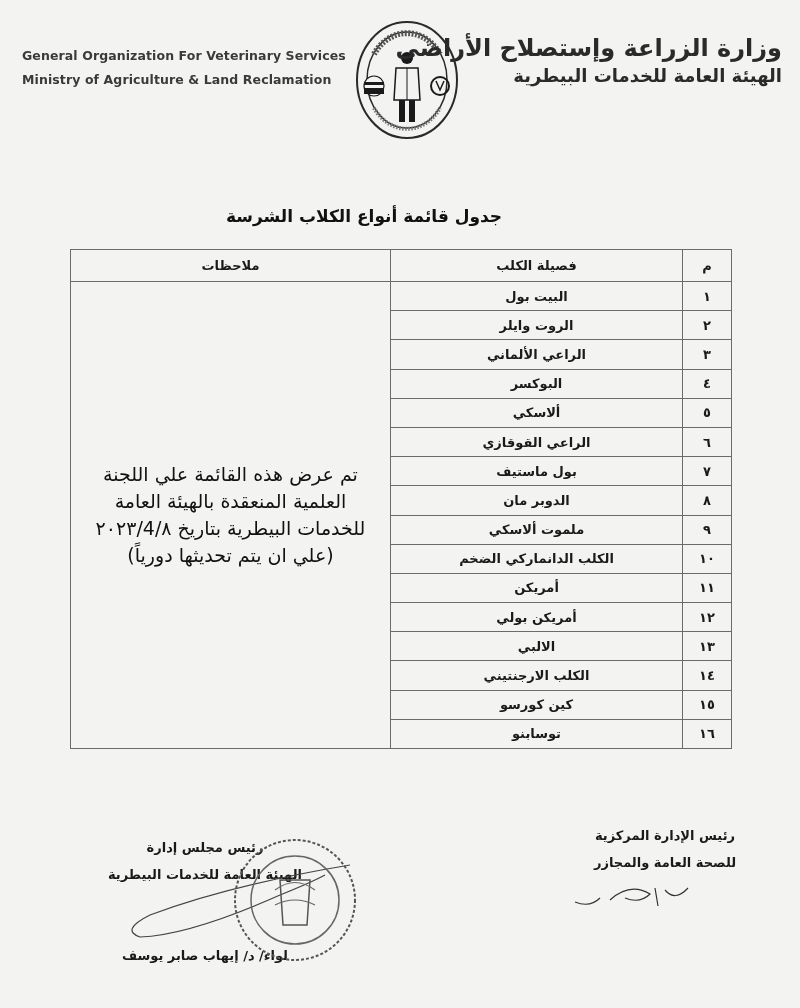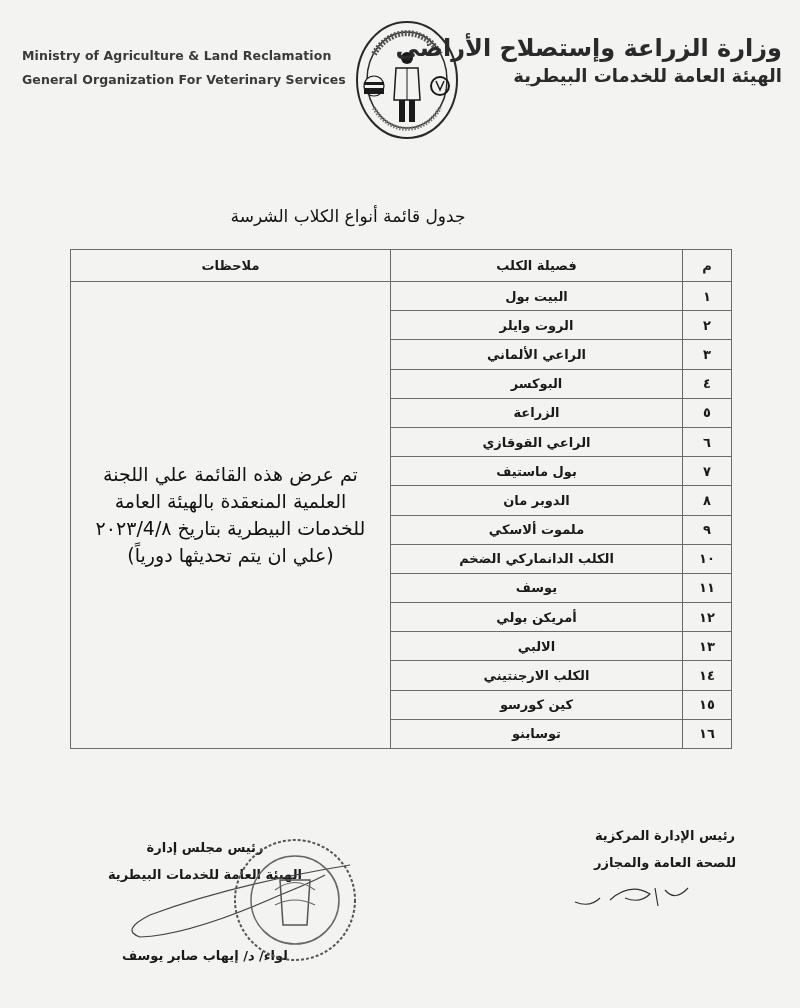--- a/index.html
+++ b/index.html
@@ -22,23 +22,23 @@
     direction: rtl; text-align: right;
     font-family: "DejaVu Sans", sans-serif;
     font-weight: bold; color: #2a2a2a;
   }
   .ar-header .l1 { font-size: 24px; line-height: 28px; }
   .ar-header .l2 { font-size: 18px; line-height: 28px; }
   .logo {
     position: absolute; left: 352px; top: 18px; width: 110px; height: 124px;
   }
   .doc-title {
-    position: absolute; left: 0; width: 696px; top: 206px;
+    position: absolute; left: 16px; width: 696px; top: 206px;
     text-align: center; direction: rtl;
-    font-size: 17px; font-weight: normal; color: #111;
+    font-size: 17px; font-weight: bold; color: #111;
   }
   table.breeds {
     position: absolute; left: 70px; top: 249px;
     width: 662px;
     border-collapse: collapse;
     direction: rtl;
     font-family: "DejaVu Sans", sans-serif;
   }
   table.breeds td, table.breeds th {
     border: 1.5px solid #6b6b6b;
@@ -64,22 +64,22 @@
   .stamp {
     position: absolute; left: 225px; top: 835px; width: 140px; height: 130px;
   }
   .scribble-r { position: absolute; left: 570px; top: 880px; width: 130px; height: 36px; }
   .scribble-l { position: absolute; left: 110px; top: 855px; width: 260px; height: 90px; }
 </style>
 </head>
 <body>
 
 <div class="en-header">
+  <div>General Organization For Veterinary Services</div>
   <div>Ministry of Agriculture &amp; Land Reclamation</div>
-  <div>General Organization For Veterinary Services</div>
 </div>
 
 <div class="logo">
   <svg width="110" height="124" viewBox="0 0 110 124">
     <ellipse cx="55" cy="62" rx="50" ry="58" fill="none" stroke="#2a2a2a" stroke-width="2"></ellipse>
     <ellipse cx="55" cy="62" rx="40" ry="48" fill="none" stroke="#2a2a2a" stroke-width="1.5"></ellipse>
     <path d="M22 36 A40 48 0 0 1 88 36" fill="none" stroke="#555" stroke-width="6" stroke-dasharray="2 1.5"></path>
     <path d="M22 90 A40 48 0 0 0 88 90" fill="none" stroke="#777" stroke-width="4" stroke-dasharray="1.5 1.5"></path>
     <circle cx="55" cy="40" r="6" fill="#1a1a1a"></circle>
     <path d="M44 50 L66 50 L68 82 L42 82 Z" fill="#f3f3f1" stroke="#1a1a1a" stroke-width="1.5"></path>
@@ -127,21 +127,21 @@
     <tr>
         <td class="num">٣</td>
         <td class="breed">الراعي الألماني</td>
       </tr>
     <tr>
         <td class="num">٤</td>
         <td class="breed">البوكسر</td>
       </tr>
     <tr>
         <td class="num">٥</td>
-        <td class="breed">الزراعة</td>
+        <td class="breed">ألاسكي</td>
       </tr>
     <tr>
         <td class="num">٦</td>
         <td class="breed">الراعي القوقازي</td>
       </tr>
     <tr>
         <td class="num">٧</td>
         <td class="breed">بول ماستيف</td>
       </tr>
     <tr>
@@ -151,21 +151,21 @@
     <tr>
         <td class="num">٩</td>
         <td class="breed">ملموت ألاسكي</td>
       </tr>
     <tr>
         <td class="num">١٠</td>
         <td class="breed">الكلب الدانماركي الضخم</td>
       </tr>
     <tr>
         <td class="num">١١</td>
-        <td class="breed">يوسف</td>
+        <td class="breed">أمريكن</td>
       </tr>
     <tr>
         <td class="num">١٢</td>
         <td class="breed">أمريكن بولي</td>
       </tr>
     <tr>
         <td class="num">١٣</td>
         <td class="breed">الالبي</td>
       </tr>
     <tr>

